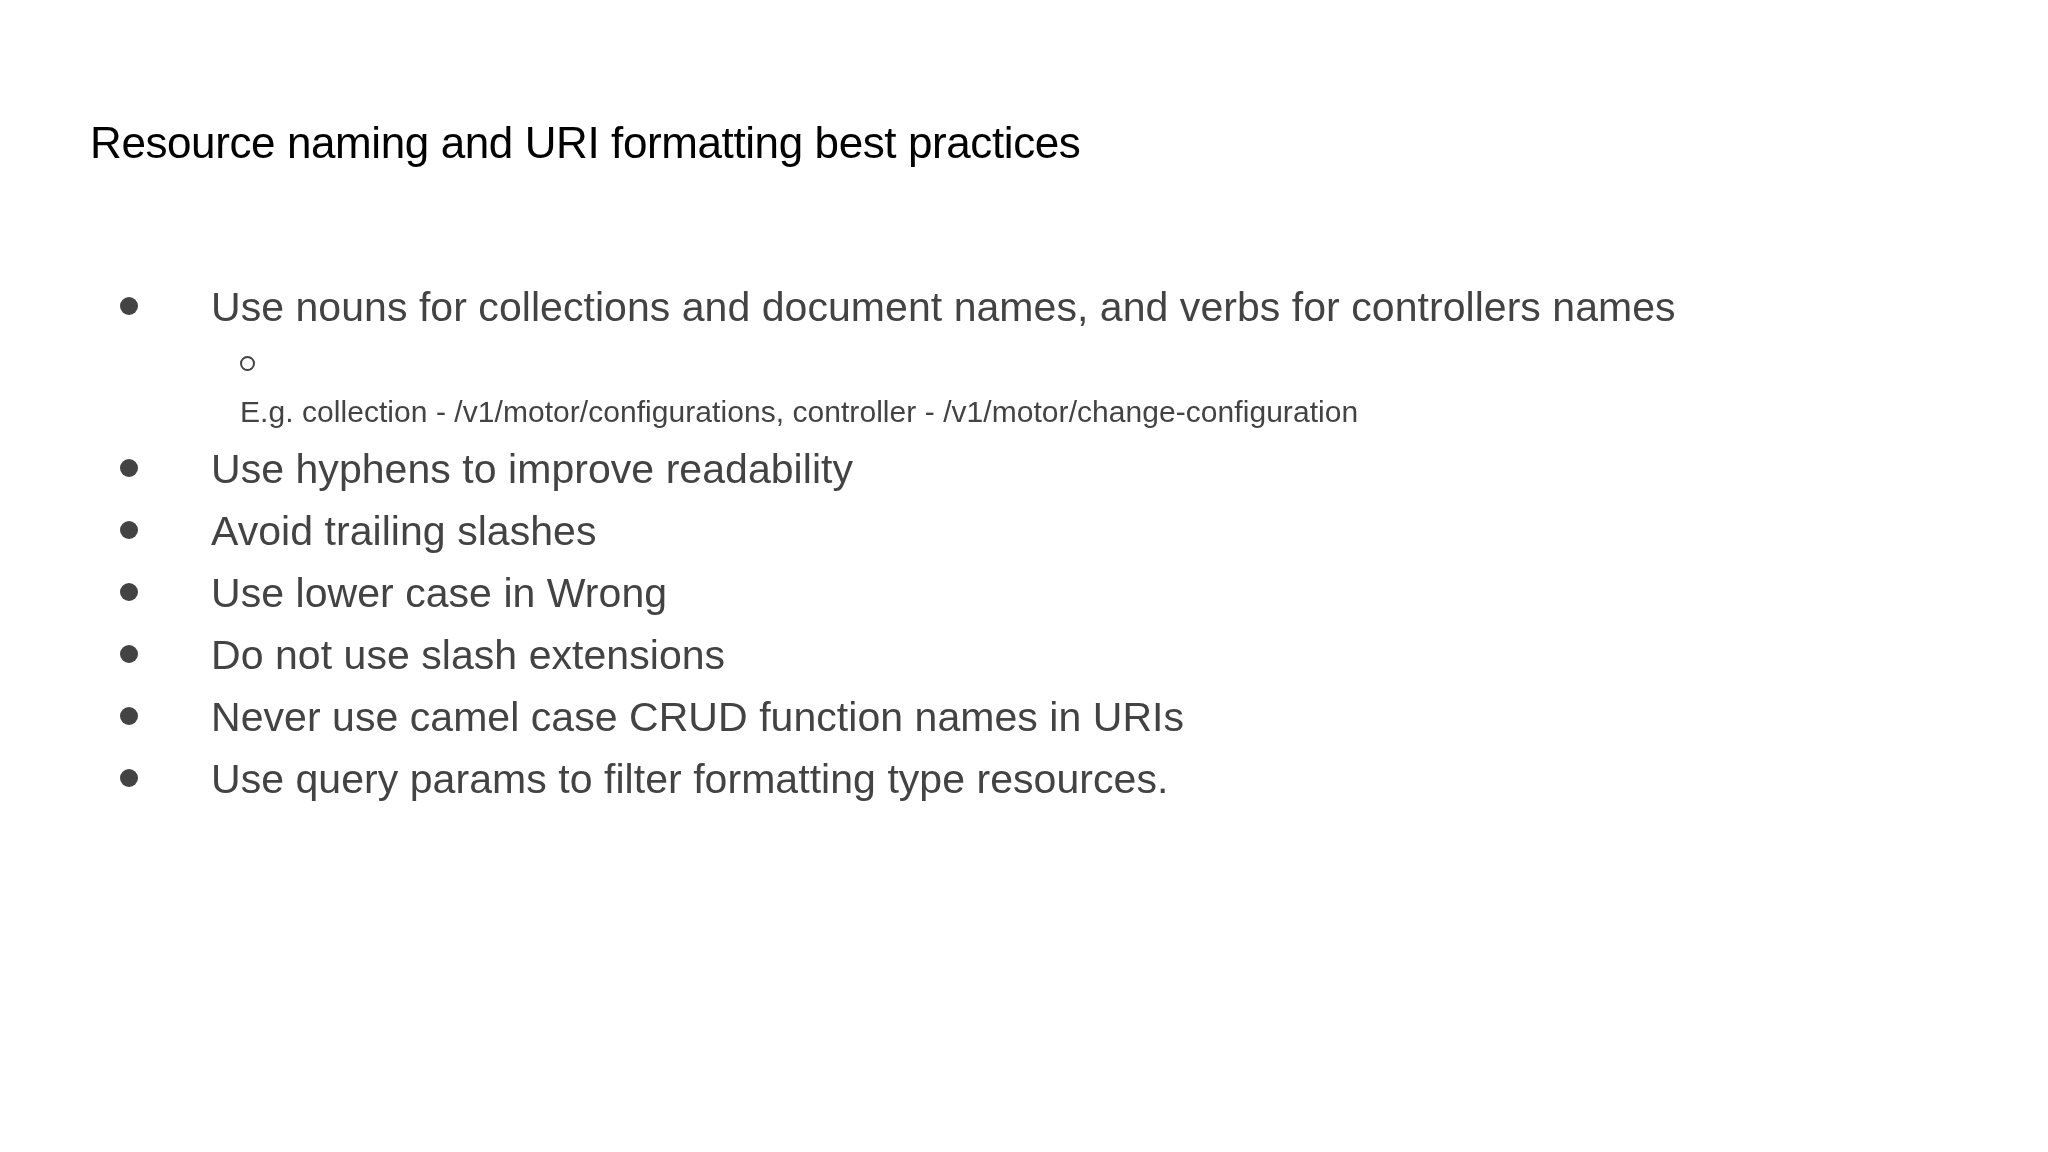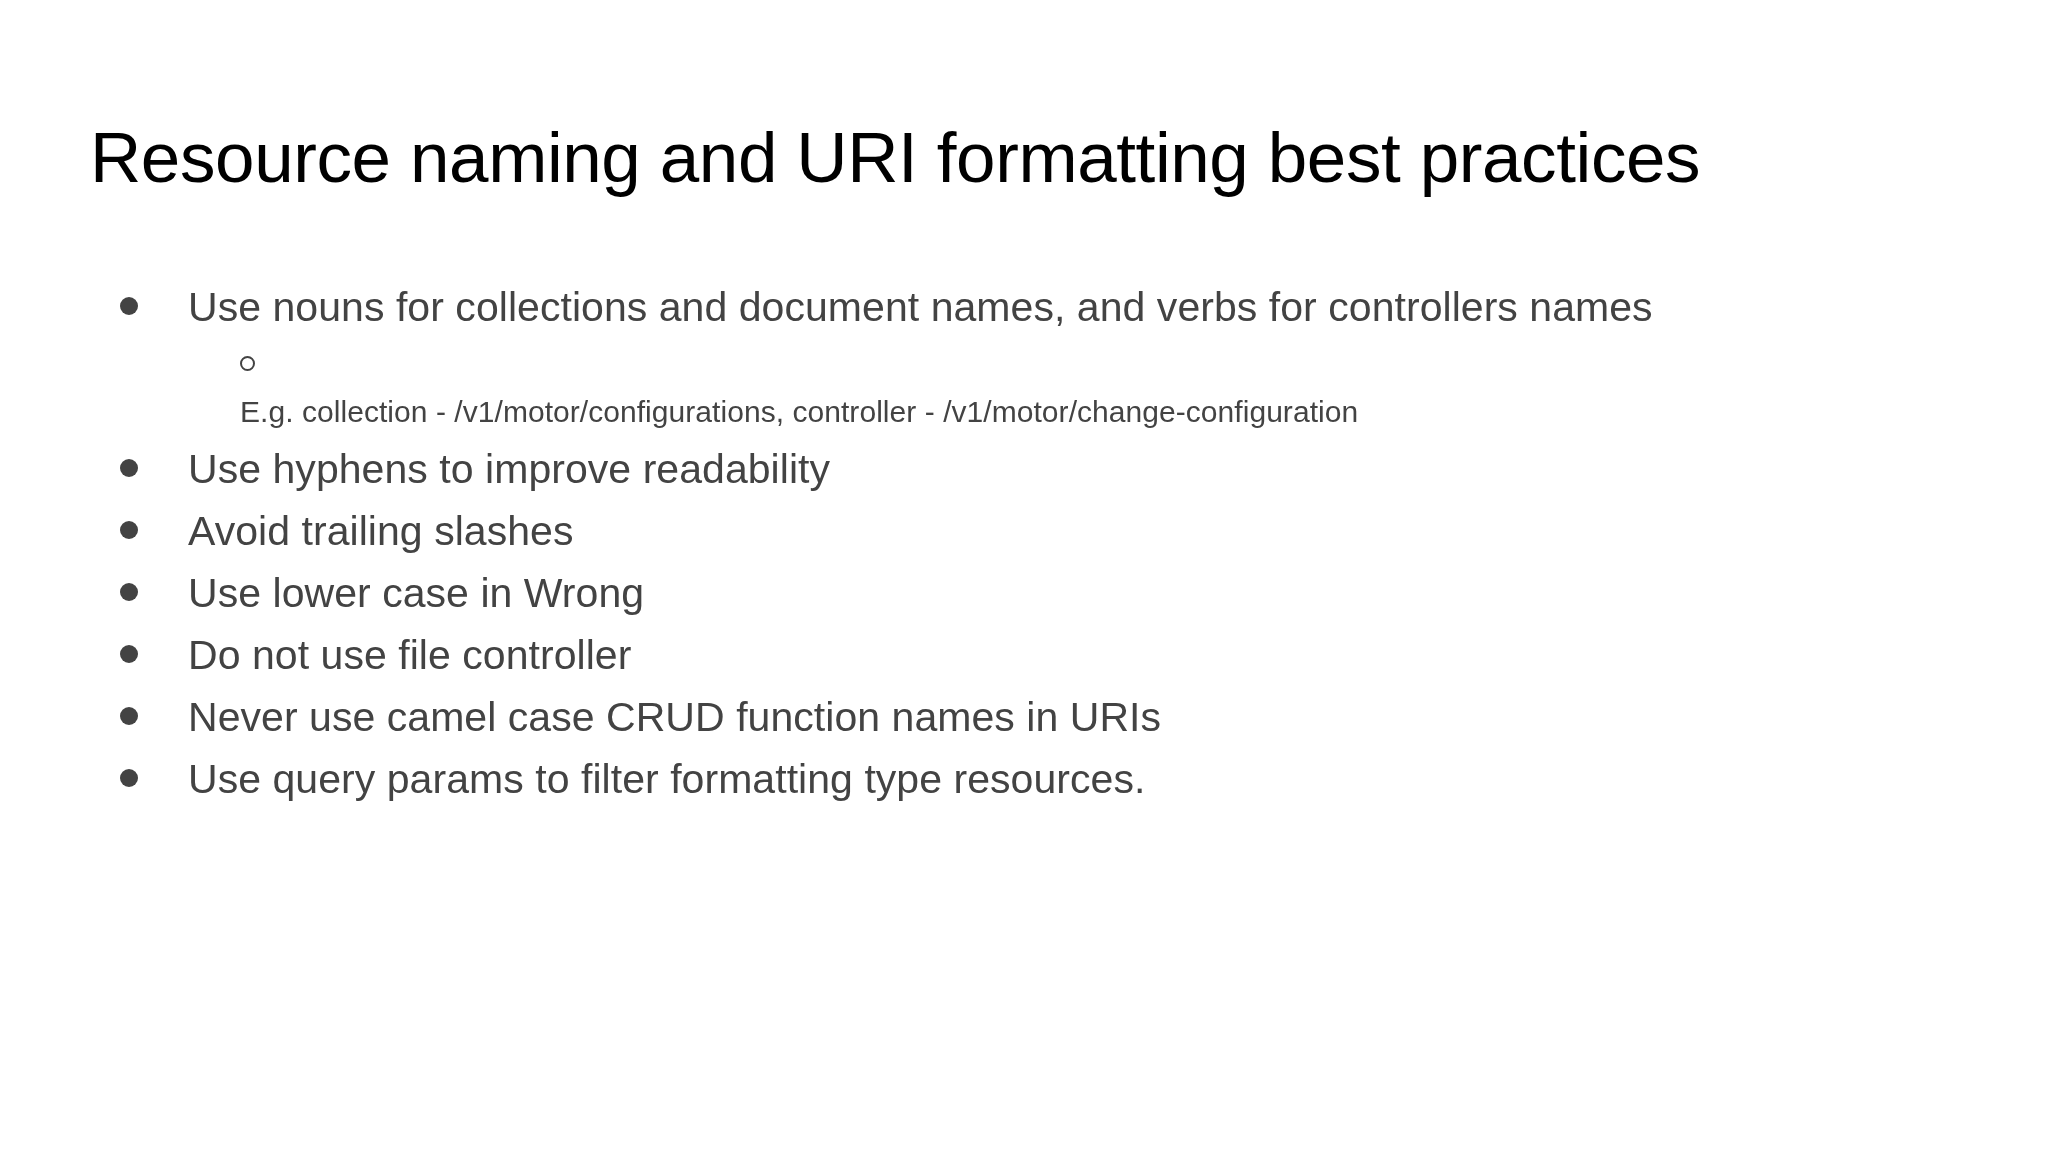--- a/index.html
+++ b/index.html
@@ -20,21 +20,21 @@
     overflow: hidden;
     box-sizing: border-box;
   }
 
   
   .slide-title {
     position: absolute;
     left: 90px;
     top: 118px;
     width: 1880px;
-    font-size: 71px;
+    font-size: 44px;
     line-height: 1.12;
     font-weight: 400;
     color: #000000;
     letter-spacing: -0.4px;
     white-space: nowrap;
   }
 
   
   .body-list {
     position: absolute;
@@ -46,20 +46,21 @@
   .bullet-row {
     display: flex;
     align-items: flex-start;
     box-sizing: border-box;
   }
 
   
   .lvl1 {
     padding-left: 10px;
     margin-bottom: 0px;
+    gap: 23px;
   }
   .lvl1 .marker {
     flex: 0 0 auto;
     width: 68px;
     font-size: 41px;
     line-height: 62px;
     color: #434343;
     text-align: left;
     user-select: none;
   }
@@ -141,21 +142,21 @@
       <div class="bullet-row lvl1">
         <span class="marker"><span class="marker-dot"></span></span>
         <span class="btext">Avoid trailing slashes</span>
       </div>
       <div class="bullet-row lvl1">
         <span class="marker"><span class="marker-dot"></span></span>
         <span class="btext">Use lower case in Wrong</span>
       </div>
       <div class="bullet-row lvl1">
         <span class="marker"><span class="marker-dot"></span></span>
-        <span class="btext">Do not use file controller</span>
+        <span class="btext">Do not use slash extensions</span>
       </div>
       <div class="bullet-row lvl1">
         <span class="marker"><span class="marker-dot"></span></span>
         <span class="btext">Never use camel case CRUD function names in URIs</span>
       </div>
       <div class="bullet-row lvl1">
         <span class="marker"><span class="marker-dot"></span></span>
         <span class="btext">Use query params to filter formatting type resources.</span>
       </div>
     </div>

